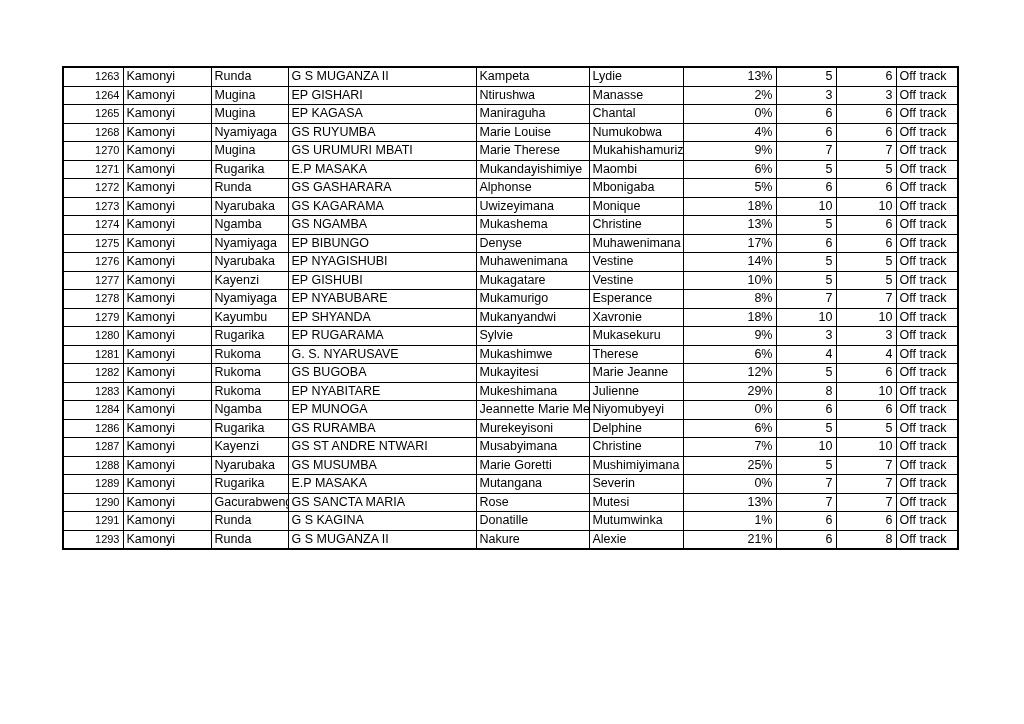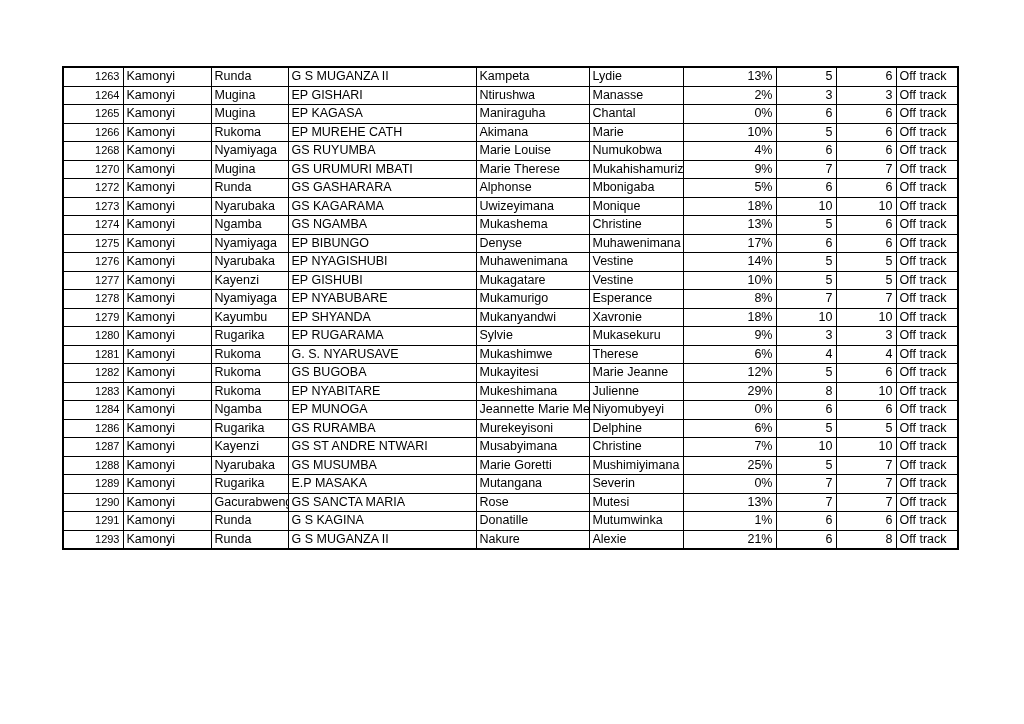--- a/index.html
+++ b/index.html
@@ -98,32 +98,20 @@
             <td>Mugina</td>
             <td>EP KAGASA</td>
             <td>Maniraguha</td>
             <td>Chantal</td>
             <td>0%</td>
             <td>6</td>
             <td>6</td>
             <td>Off track</td>
           </tr>
           <tr>
-            <td>1266</td>
-            <td>Kamonyi</td>
-            <td>Rukoma</td>
-            <td>EP MUREHE CATH</td>
-            <td>Akimana</td>
-            <td>Marie</td>
-            <td>10%</td>
-            <td>5</td>
-            <td>6</td>
-            <td>Off track</td>
-          </tr>
-          <tr>
             <td>1268</td>
             <td>Kamonyi</td>
             <td>Nyamiyaga</td>
             <td>GS RUYUMBA</td>
             <td>Marie Louise</td>
             <td>Numukobwa</td>
             <td>4%</td>
             <td>6</td>
             <td>6</td>
             <td>Off track</td>
@@ -131,20 +119,32 @@
           <tr>
             <td>1270</td>
             <td>Kamonyi</td>
             <td>Mugina</td>
             <td>GS URUMURI MBATI</td>
             <td>Marie Therese</td>
             <td>Mukahishamuriza</td>
             <td>9%</td>
             <td>7</td>
             <td>7</td>
+            <td>Off track</td>
+          </tr>
+          <tr>
+            <td>1271</td>
+            <td>Kamonyi</td>
+            <td>Rugarika</td>
+            <td>E.P MASAKA</td>
+            <td>Mukandayishimiye</td>
+            <td>Maombi</td>
+            <td>6%</td>
+            <td>5</td>
+            <td>5</td>
             <td>Off track</td>
           </tr>
           <tr>
             <td>1272</td>
             <td>Kamonyi</td>
             <td>Runda</td>
             <td>GS GASHARARA</td>
             <td>Alphonse</td>
             <td>Mbonigaba</td>
             <td>5%</td>

